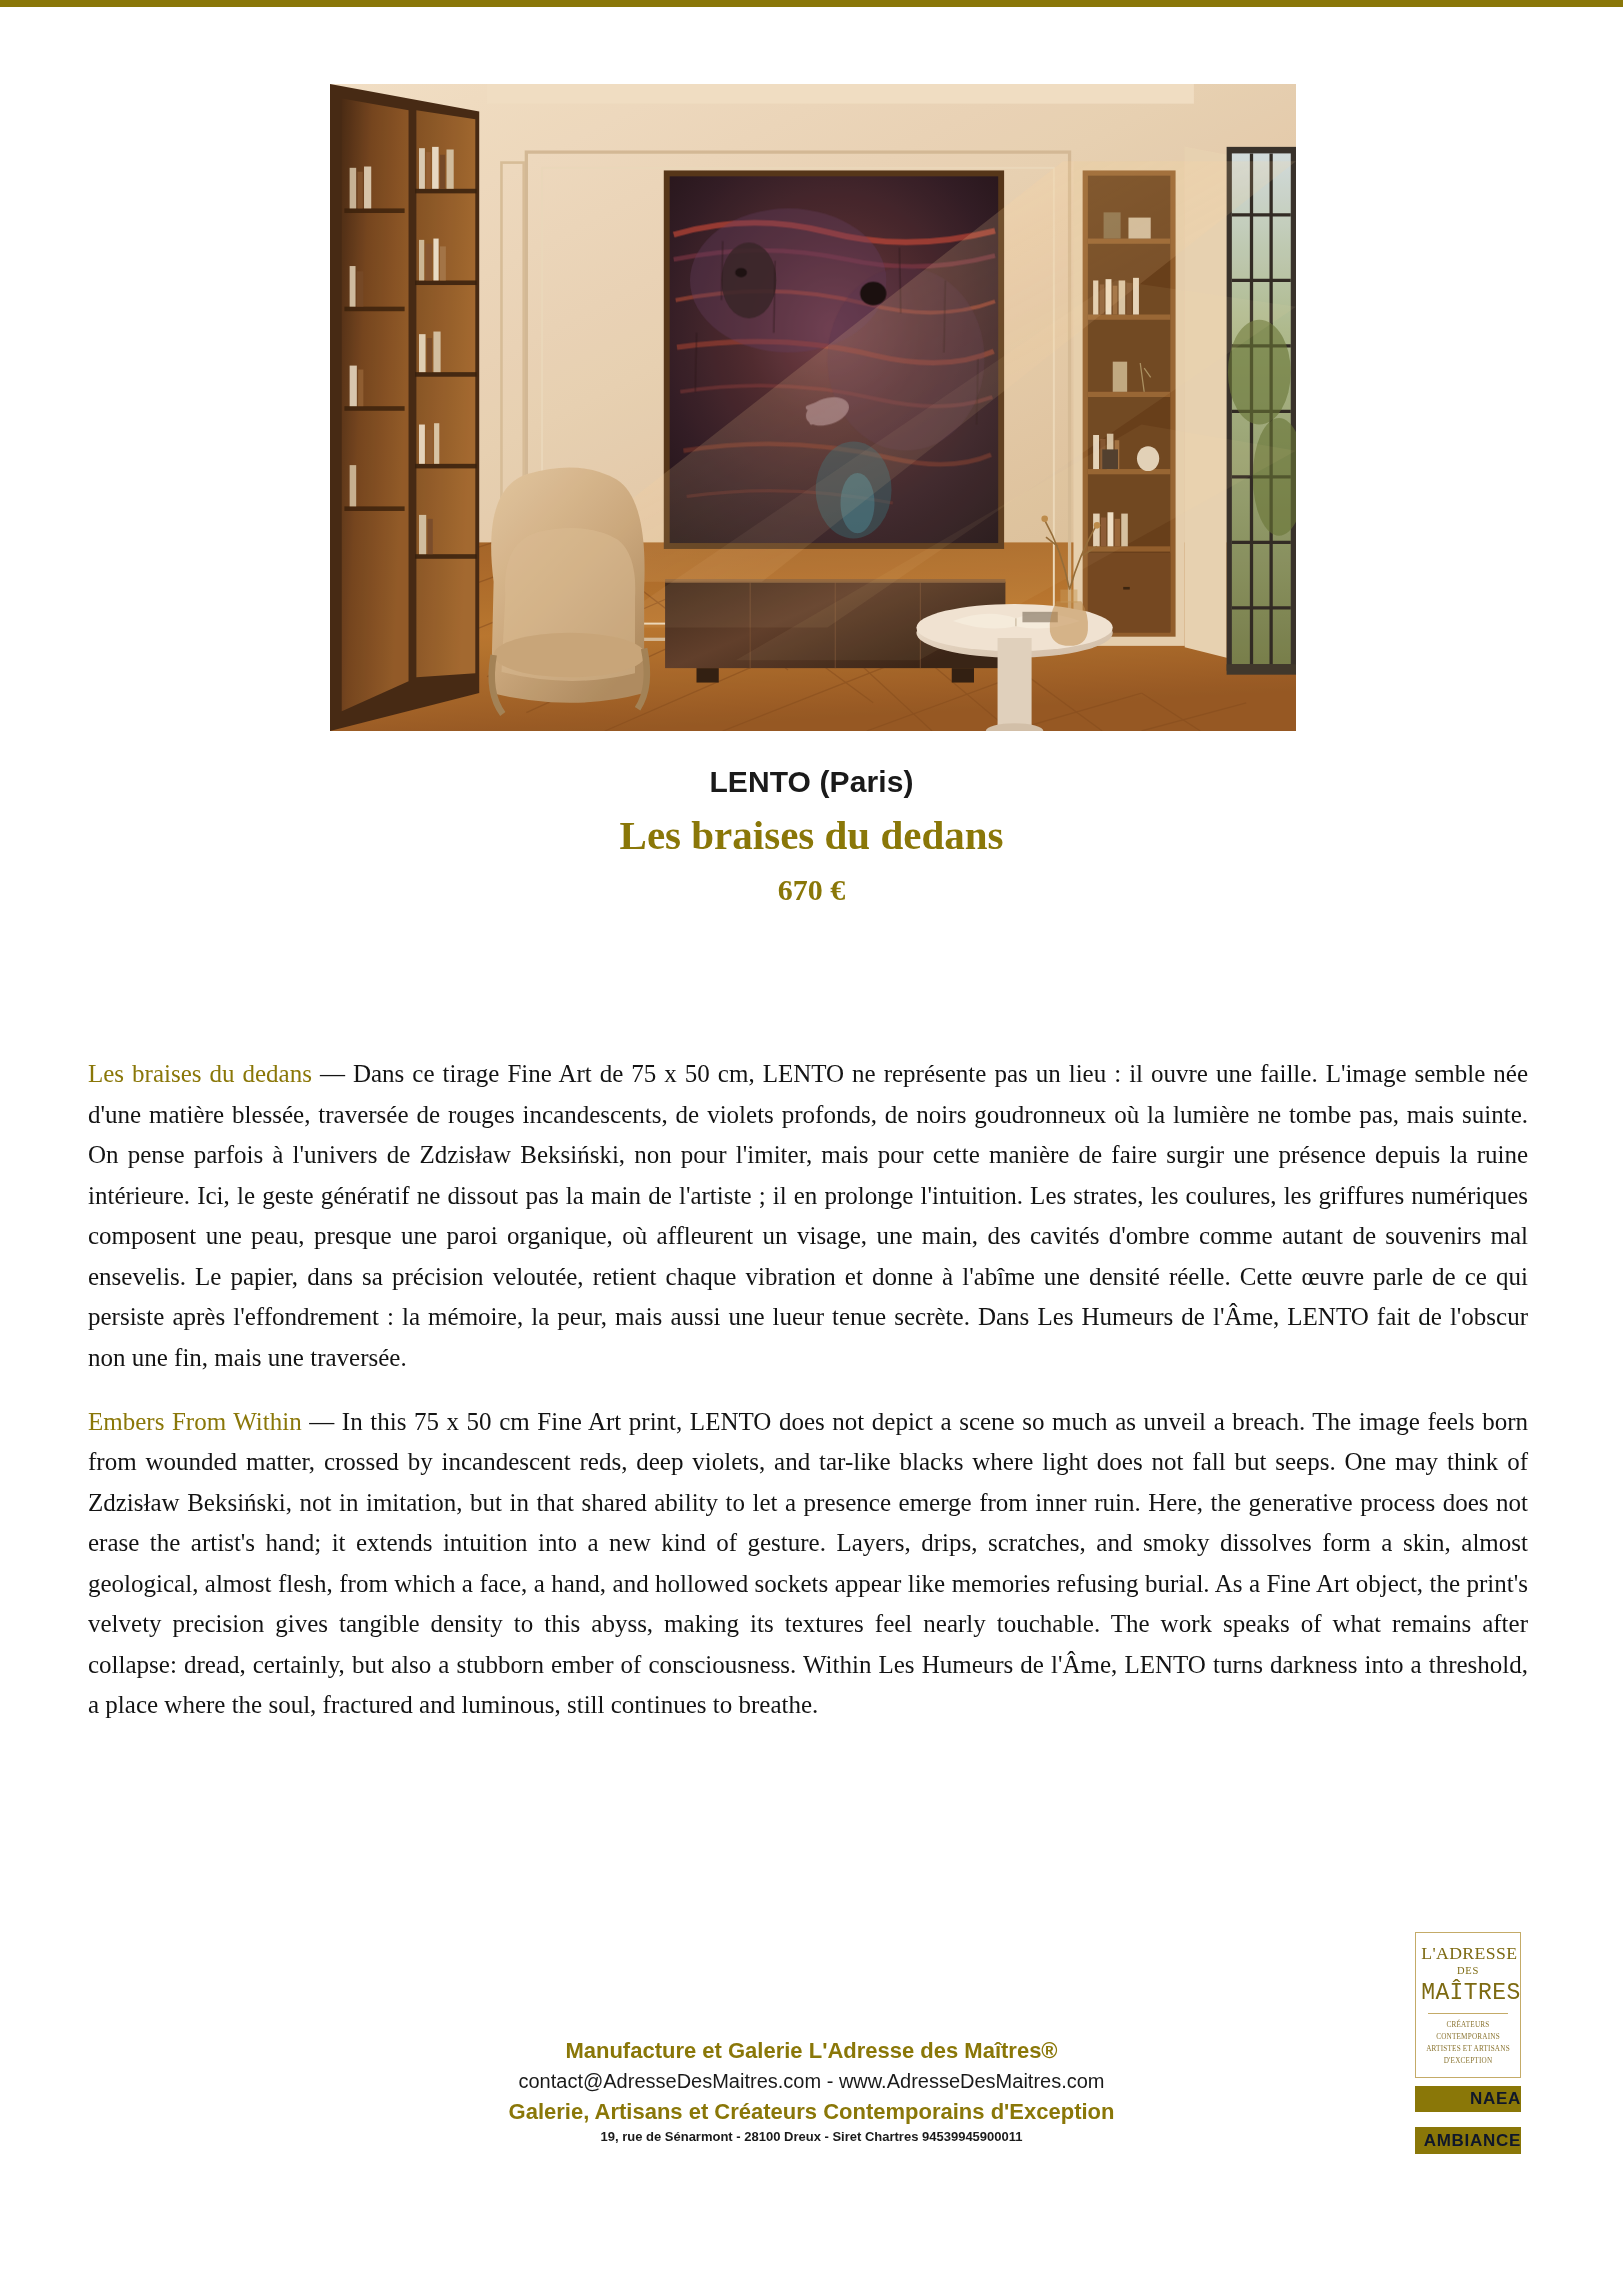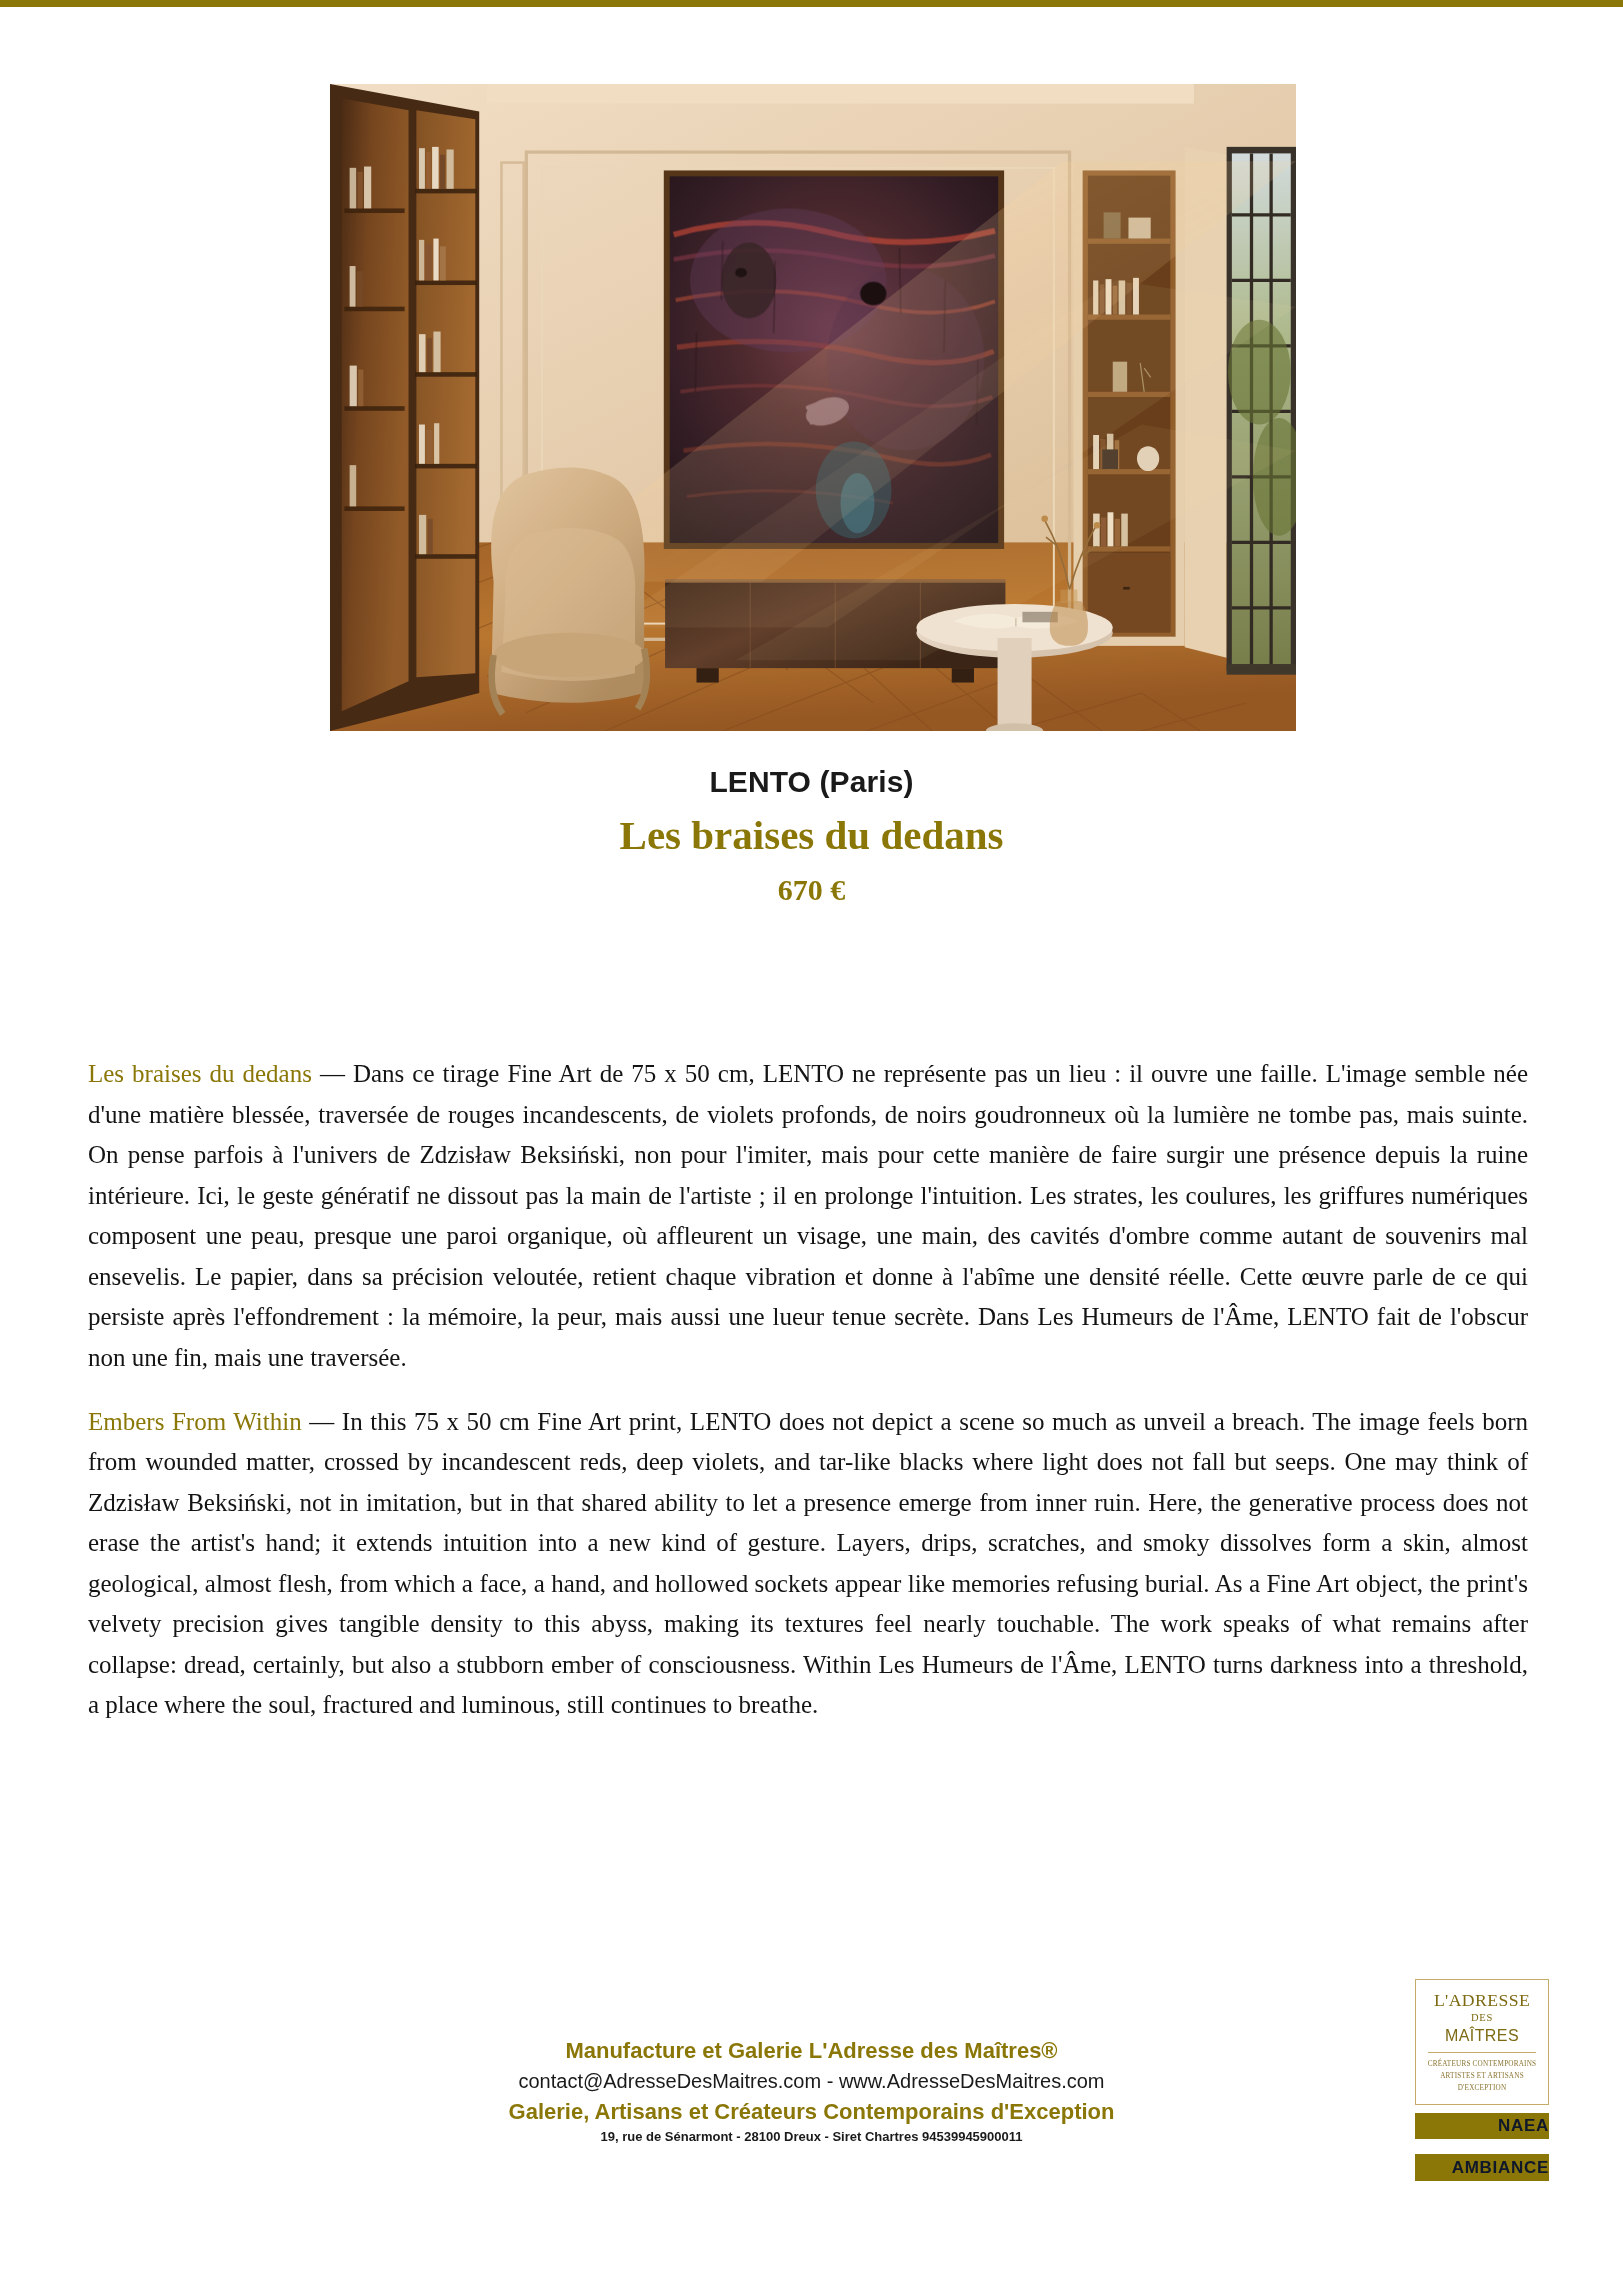--- a/index.html
+++ b/index.html
@@ -125,22 +125,22 @@
     font-size: 13px;
     color: #1a1a1a;
     line-height: 1.45;
     font-weight: bold;
   }
 
   
   .logo-block {
     position: absolute;
     left: 1415px;
-    top: 1979px;
-    width: 134px;
+    top: 1932px;
+    width: 106px;
   }
   .logo-card {
     border: 1.3px solid #c4ab68;
     background: #ffffff;
     padding: 10.5px 5.2px 9.2px 5.2px;
     text-align: center;
   }
   .logo-l1 {
     font-family: "Liberation Serif", serif;
     font-size: 17.7px;
@@ -149,22 +149,22 @@
     line-height: 1.1;
   }
   .logo-l2 {
     font-family: "Liberation Serif", serif;
     font-size: 10.5px;
     color: #7d6a12;
     letter-spacing: 0.7px;
     line-height: 1.6;
   }
   .logo-l3 {
-    font-family: Liberation Sans, sans-serif;
-    font-size: 16px;
+    font-family: Liberation Mono, monospace;
+    font-size: 23px;
     color: #7d6a12;
     letter-spacing: 0.4px;
     line-height: 1.15;
   }
   .logo-rule {
     height: 0.7px;
     background: #c4ab68;
     margin: 7.2px 6.5px 5.9px 6.5px;
   }
   .logo-sub {

